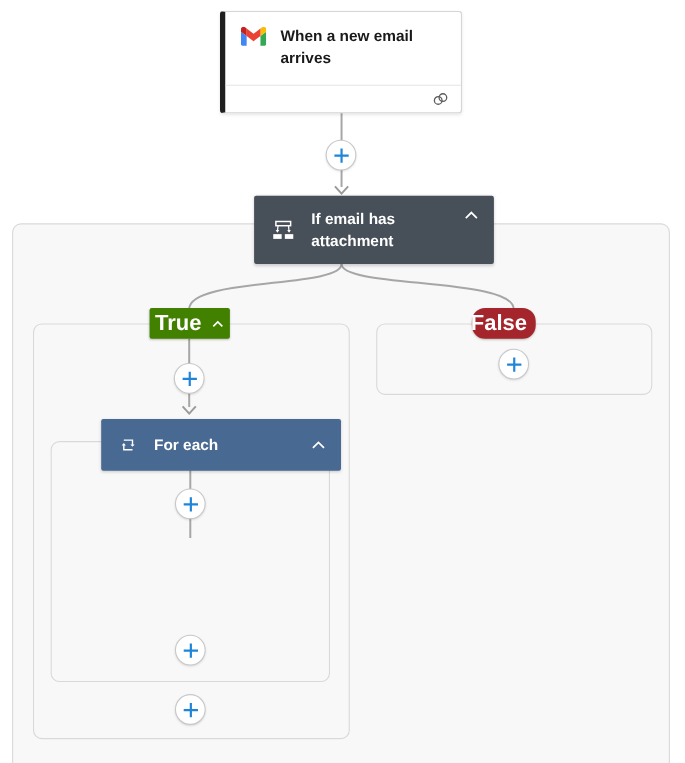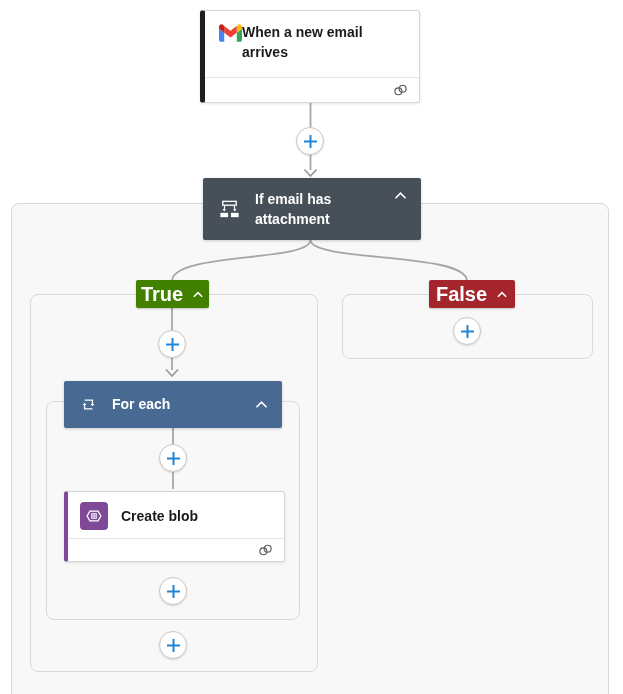--- a/index.html
+++ b/index.html
@@ -44,20 +44,21 @@
     cursor: pointer;
   }
   .card-trigger { left: 200px; top: 10px;  width: 220px; height: 93px; border-left: 5px solid #1f1f1f; }
   .card-blob    { left: 64px;  top: 491px; width: 221px; height: 71px; border-left: 4px solid #804998; }
 
   .card-main {
     flex: 1;
     display: flex;
     align-items: flex-start;
     padding: 11px 12px 6px 14px;
+    gap: 13px;
   }
   .card-blob .card-main { align-items: center; padding: 8px 12px 6px 12px; gap: 13px; }
   .card-title {
     font-size: 14px;
     font-weight: 700;
     color: #1a1a1a;
     line-height: 1.45;
   }
   .card-footer {
     height: 25px;
@@ -81,20 +82,21 @@
   
   .hdr {
     position: absolute;
     z-index: 4;
     border-radius: 2px;
     box-shadow: 0 1px 3px rgba(0,0,0,0.18);
     display: flex;
     align-items: center;
     color: #ffffff;
     cursor: pointer;
+    margin-left: 28px;
   }
   .hdr-condition {
     left: 203px; top: 178px; width: 218px; height: 62px;
     background: #474f59;
     align-items: center;
   }
   .hdr-foreach {
     left: 64px; top: 381px; width: 218px; height: 47px;
     background: #486991;
   }
@@ -119,21 +121,21 @@
     align-items: center;
     justify-content: center;
     gap: 9px;
     color: #ffffff;
     font-size: 20px;
     font-weight: 700;
     box-shadow: 0 1px 2px rgba(0,0,0,0.22);
     cursor: pointer;
   }
   .badge-true  { left: 136px; top: 280px; width: 73px; background: #428000; }
-  .badge-false { left: 429px; top: 280px; width: 86px; background: #a4262c; }
+  .badge-false { left: 429px; top: 280px; width: 58px; background: #a4262c; border-radius: 12px; }
 
   
   .plus {
     position: absolute;
     z-index: 5;
     width: 28px; height: 28px;
     border-radius: 50%;
     background: #ffffff;
     border: 1px solid #c8c8c8;
     box-shadow: 0 1px 2px rgba(0,0,0,0.12);
@@ -247,38 +249,20 @@
       </svg>
     </span>
   </div>
 
   <div class="plus" style="left:159px; top:444px;">
     <svg width="15" height="15" viewBox="0 0 15 15">
       <path d="M7.5 1 V14 M1 7.5 H14" stroke="#1f85d8" stroke-width="2" fill="none"></path>
     </svg>
   </div>
 
-  <div class="card card-blob">
-    <div class="card-main">
-      <span class="blob-badge">
-        <svg width="20" height="20" viewBox="0 0 24 24">
-          <path d="M7.2 6.2 h9.6 l3.5 5.8 -3.5 5.8 h-9.6 l-3.5 -5.8 z" fill="none" stroke="#ffffff" stroke-width="1.5"></path>
-          <rect x="9.3" y="9.3" width="5.4" height="5.4" fill="none" stroke="#ffffff" stroke-width="1.2"></rect>
-          <path d="M12 9.3 V14.7 M9.3 12 H14.7" stroke="#ffffff" stroke-width="1"></path>
-        </svg>
-      </span>
-      <div class="card-title">Create blob</div>
-    </div>
-    <div class="card-footer">
-      <svg width="17" height="14" viewBox="0 0 20 16">
-        <circle cx="7.5" cy="9.5" r="4.1" fill="none" stroke="#5c5c5c" stroke-width="1.4"></circle>
-        <circle cx="12.5" cy="6.5" r="4.1" fill="none" stroke="#5c5c5c" stroke-width="1.4"></circle>
-      </svg>
-    </div>
-  </div>
 
   <div class="plus" style="left:159px; top:577px;">
     <svg width="15" height="15" viewBox="0 0 15 15">
       <path d="M7.5 1 V14 M1 7.5 H14" stroke="#1f85d8" stroke-width="2" fill="none"></path>
     </svg>
   </div>
 
   <div class="plus" style="left:159px; top:631px;">
     <svg width="15" height="15" viewBox="0 0 15 15">
       <path d="M7.5 1 V14 M1 7.5 H14" stroke="#1f85d8" stroke-width="2" fill="none"></path>

